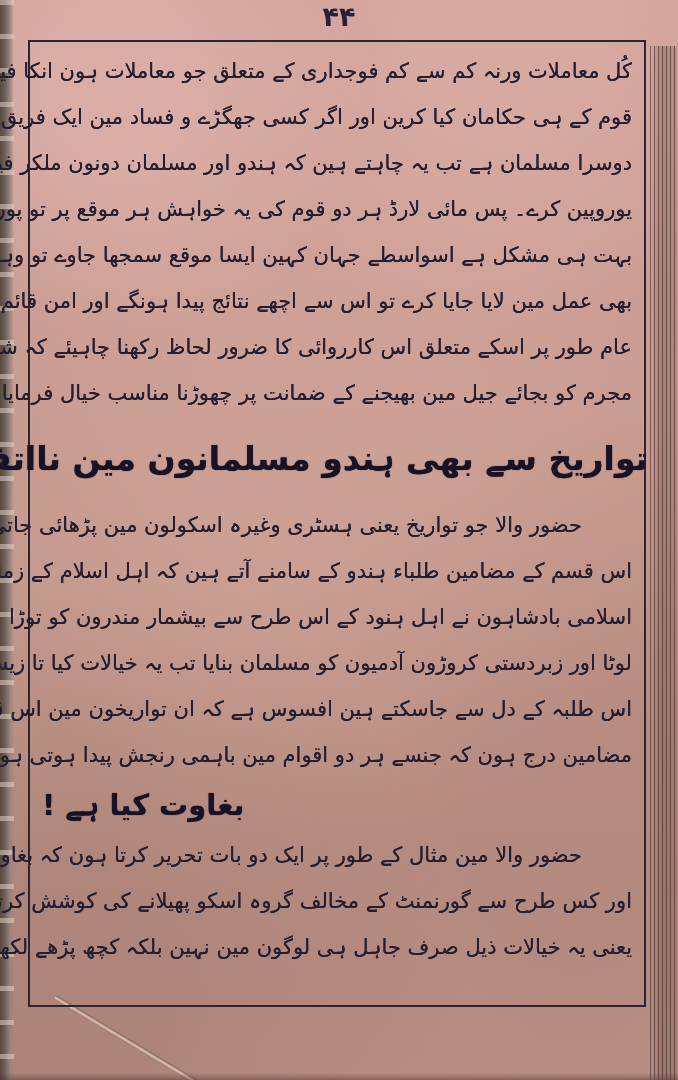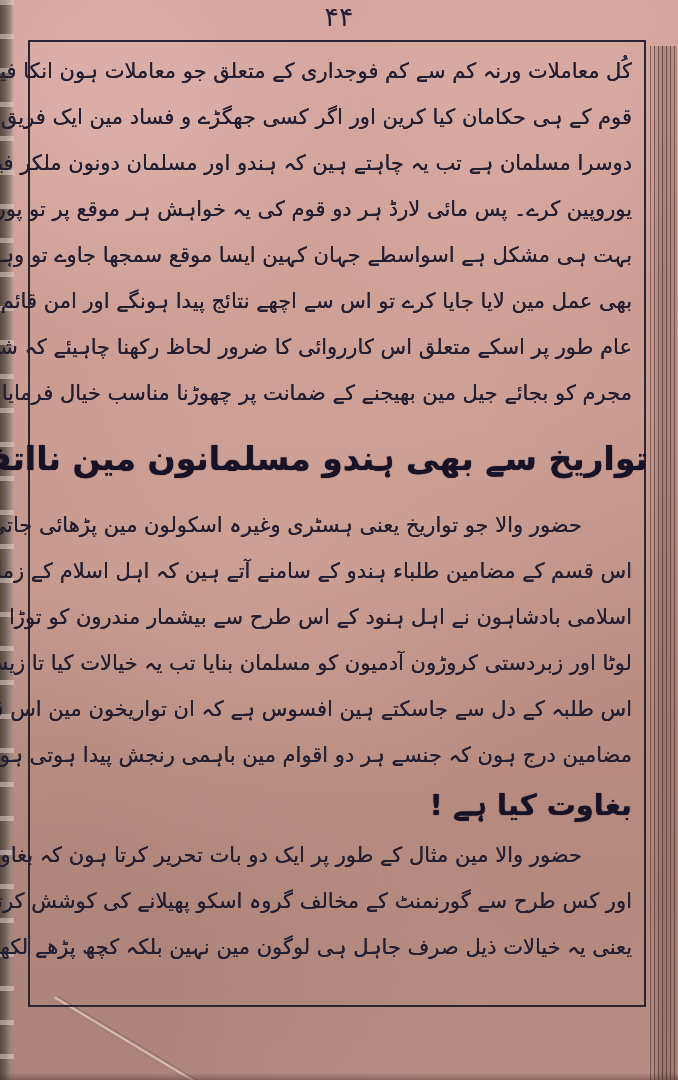--- a/index.html
+++ b/index.html
@@ -39,21 +39,21 @@
   }
   
   .crease{
     position:absolute;left:56px;top:995px;width:180px;height:5px;
     transform:rotate(31deg);transform-origin:left top;
     background:linear-gradient(180deg, rgba(90,60,52,.55), rgba(235,210,198,.85) 55%, rgba(110,80,70,.4));
     border-radius:3px;
   }
   .folio{
     position:absolute;top:1px;left:0;right:0;
-    text-align:center;font-size:27px;font-weight:normal;color:#27203a;
+    text-align:center;font-size:27px;font-weight:bold;color:#27203a;
     letter-spacing:4px;
   }
   .frame{
     position:absolute;left:28px;top:40px;width:618px;height:967px;
     border:2.5px solid #2b2336;
     box-sizing:border-box;
     padding:6px 12px 0 12px;
     color:#241e32;
   }
   .line{
@@ -65,21 +65,21 @@
   .para{direction:rtl;}
   .indent-first .line:first-child{padding-right:50px;}
   .short-last .line:last-child{text-align-last:right;padding-left:170px;}
   .heading-1{
     margin:0 -16px;direction:rtl;
     font-size:33px;font-weight:bold;line-height:86px;
     white-space:nowrap;text-align:justify;text-align-last:justify;
     color:#171226;text-shadow:0 0 1px #171226;
   }
   .heading-2{
-    direction:rtl;text-align:right;
+    direction:rtl;text-align:left;
     font-size:29px;font-weight:bold;line-height:54px;
     color:#171226;text-shadow:0 0 1px #171226;
   }
 </style>
 </head>
 <body>
 
 <div class="page"></div>
 <div class="binding"></div>
 <div class="right-edge"></div>

